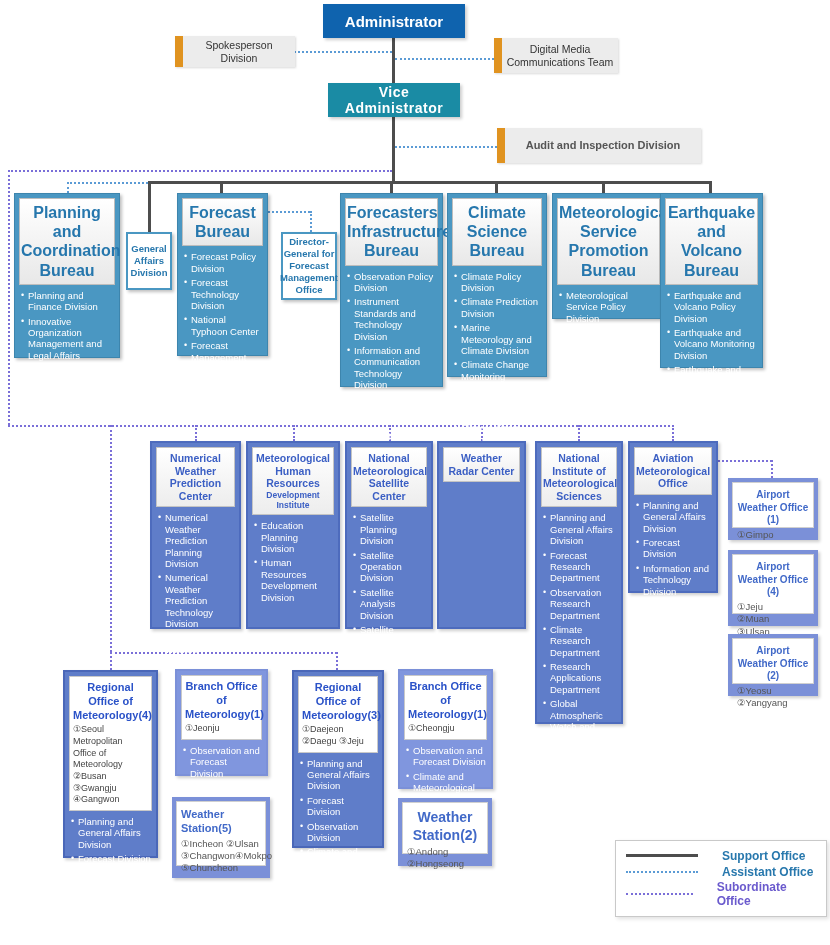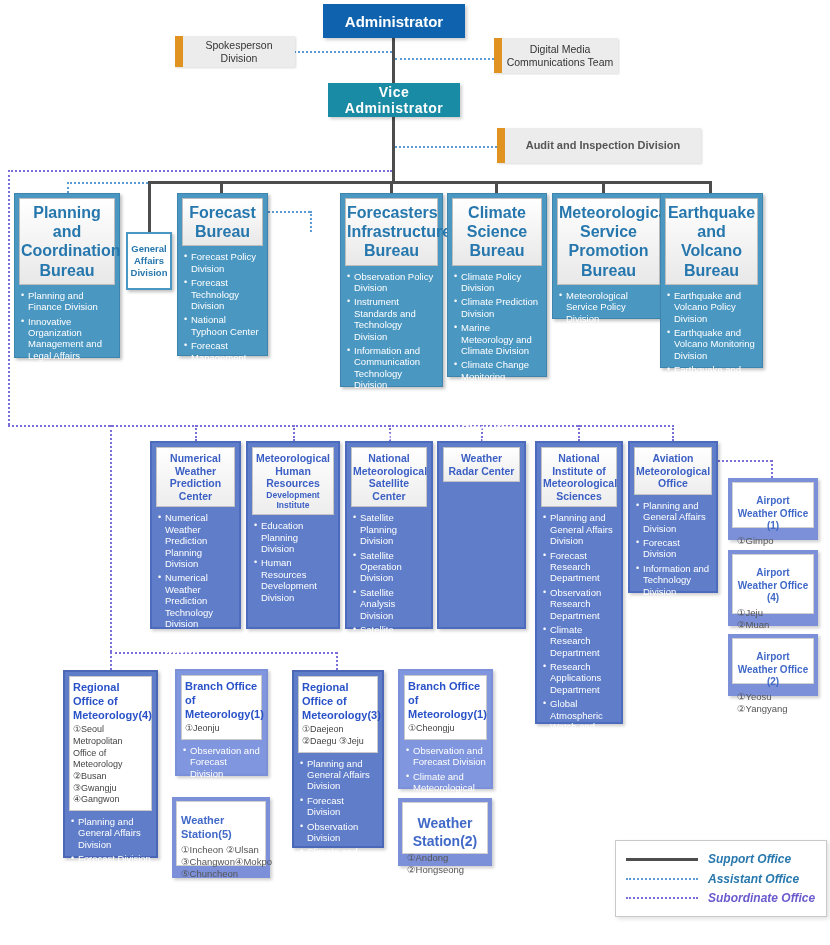--- a/index.html
+++ b/index.html
@@ -34,37 +34,37 @@
                color:#2677ad;font-weight:bold;font-size:9.5px;text-align:center;display:flex;
                align-items:center;justify-content:center;line-height:1.25;padding:2px;box-sizing:border-box;}
   
   .center-box{background:#5f7dc9;border:2px solid #4d6bbd;box-shadow:2px 2px 3px rgba(0,0,0,.2);
               padding:4px;box-sizing:border-box;}
   .center-head{background:linear-gradient(#ffffff,#ededed);border:1px solid #c4c4c4;color:#3b5fc4;
                font-weight:bold;font-size:10.5px;text-align:center;padding:4px 1px;line-height:1.2;}
   .center-head .sub{display:block;font-size:8.5px;}
   
   .frame-box{background:#7b90d8;box-shadow:2px 2px 3px rgba(0,0,0,.2);padding:4px 4px 12px 4px;box-sizing:border-box;}
-  .frame-inner{background:#fff;border:1px solid #d0d0d0;height:100%;box-sizing:border-box;padding:12px 4px;}
+  .frame-inner{background:#fff;border:1px solid #d0d0d0;height:100%;box-sizing:border-box;padding:6px 4px;}
   .frame-title{color:#4169c8;font-weight:bold;font-size:10px;text-align:center;line-height:1.25;margin-bottom:2px;}
   .loc-list{color:#555;font-size:9.5px;line-height:1.35;}
   .loc-list div{white-space:nowrap;}
   .loc-flow{color:#555;font-size:9.5px;line-height:1.3;}
   
   .regional-box{background:#5f7dc9;border:2px solid #4a67b8;box-shadow:2px 2px 3px rgba(0,0,0,.2);
                 padding:4px;box-sizing:border-box;}
   .branch-box{background:#8096de;border:2px solid #7b90d8;box-shadow:2px 2px 3px rgba(0,0,0,.2);
               padding:4px;box-sizing:border-box;}
   .field-head{background:#fff;border:1px solid #c9c9c9;padding:4px 3px;line-height:1.2;}
-  .field-title{color:#2a52c8;font-weight:bold;font-size:11px;line-height:1.25;}
+  .field-title{color:#2a52c8;font-weight:bold;font-size:11px;text-align:center;line-height:1.25;}
   .field-locs{color:#444;font-size:9px;margin-top:2px;line-height:1.3;}
   
   .legend{background:#fff;border:1px solid #c9c9c9;box-shadow:2px 2px 4px rgba(0,0,0,.12);
           display:flex;flex-direction:column;justify-content:space-evenly;padding:6px 10px;box-sizing:border-box;}
-  .legend-row{display:flex;align-items:center;gap:10px;font-style:italic;}
+  .legend-row{display:flex;align-items:center;gap:24px;}
   .legend-sample{width:72px;}
   .ls-solid{border-top:3px solid #4d4d4d;}
   .ls-dotb{border-top:2px dotted #5b9bd5;}
   .ls-dotp{border-top:2px dotted #7a6fd8;}
   .legend-label{font-size:12px;font-weight:bold;}
   .ll-blue{color:#2878ad;}
   .ll-purple{color:#6a5acd;}
 </style>
 </head>
 <body>
@@ -136,20 +136,23 @@
   <div class="abs bureau" style="left:177px;top:193px;width:91px;height:163px;">
     <div class="bureau-head">Forecast Bureau</div>
     <ul class="items">
         <li>Forecast Policy Division</li>
         <li>Forecast Technology Division</li>
         <li>National Typhoon Center</li>
         <li>Forecast Management Division</li>
         <li>Chief Forecasters Division(4)</li>
       </ul>
   </div>
+  <div class="abs mini-office" style="left:281px;top:232px;width:56px;height:68px;">
+      <span>Director-General for Forecast Management Office</span>
+    </div>
   <div class="abs bureau" style="left:340px;top:193px;width:103px;height:194px;">
     <div class="bureau-head">Forecasters Infrastructure Bureau</div>
     <ul class="items">
         <li>Observation Policy Division</li>
         <li>Instrument Standards and Technology Division</li>
         <li>Information and Communication Technology  Division</li>
         <li>National Center for Meteorological Supercomputer</li>
         <li>Information Security Team</li>
       </ul>
   </div>

